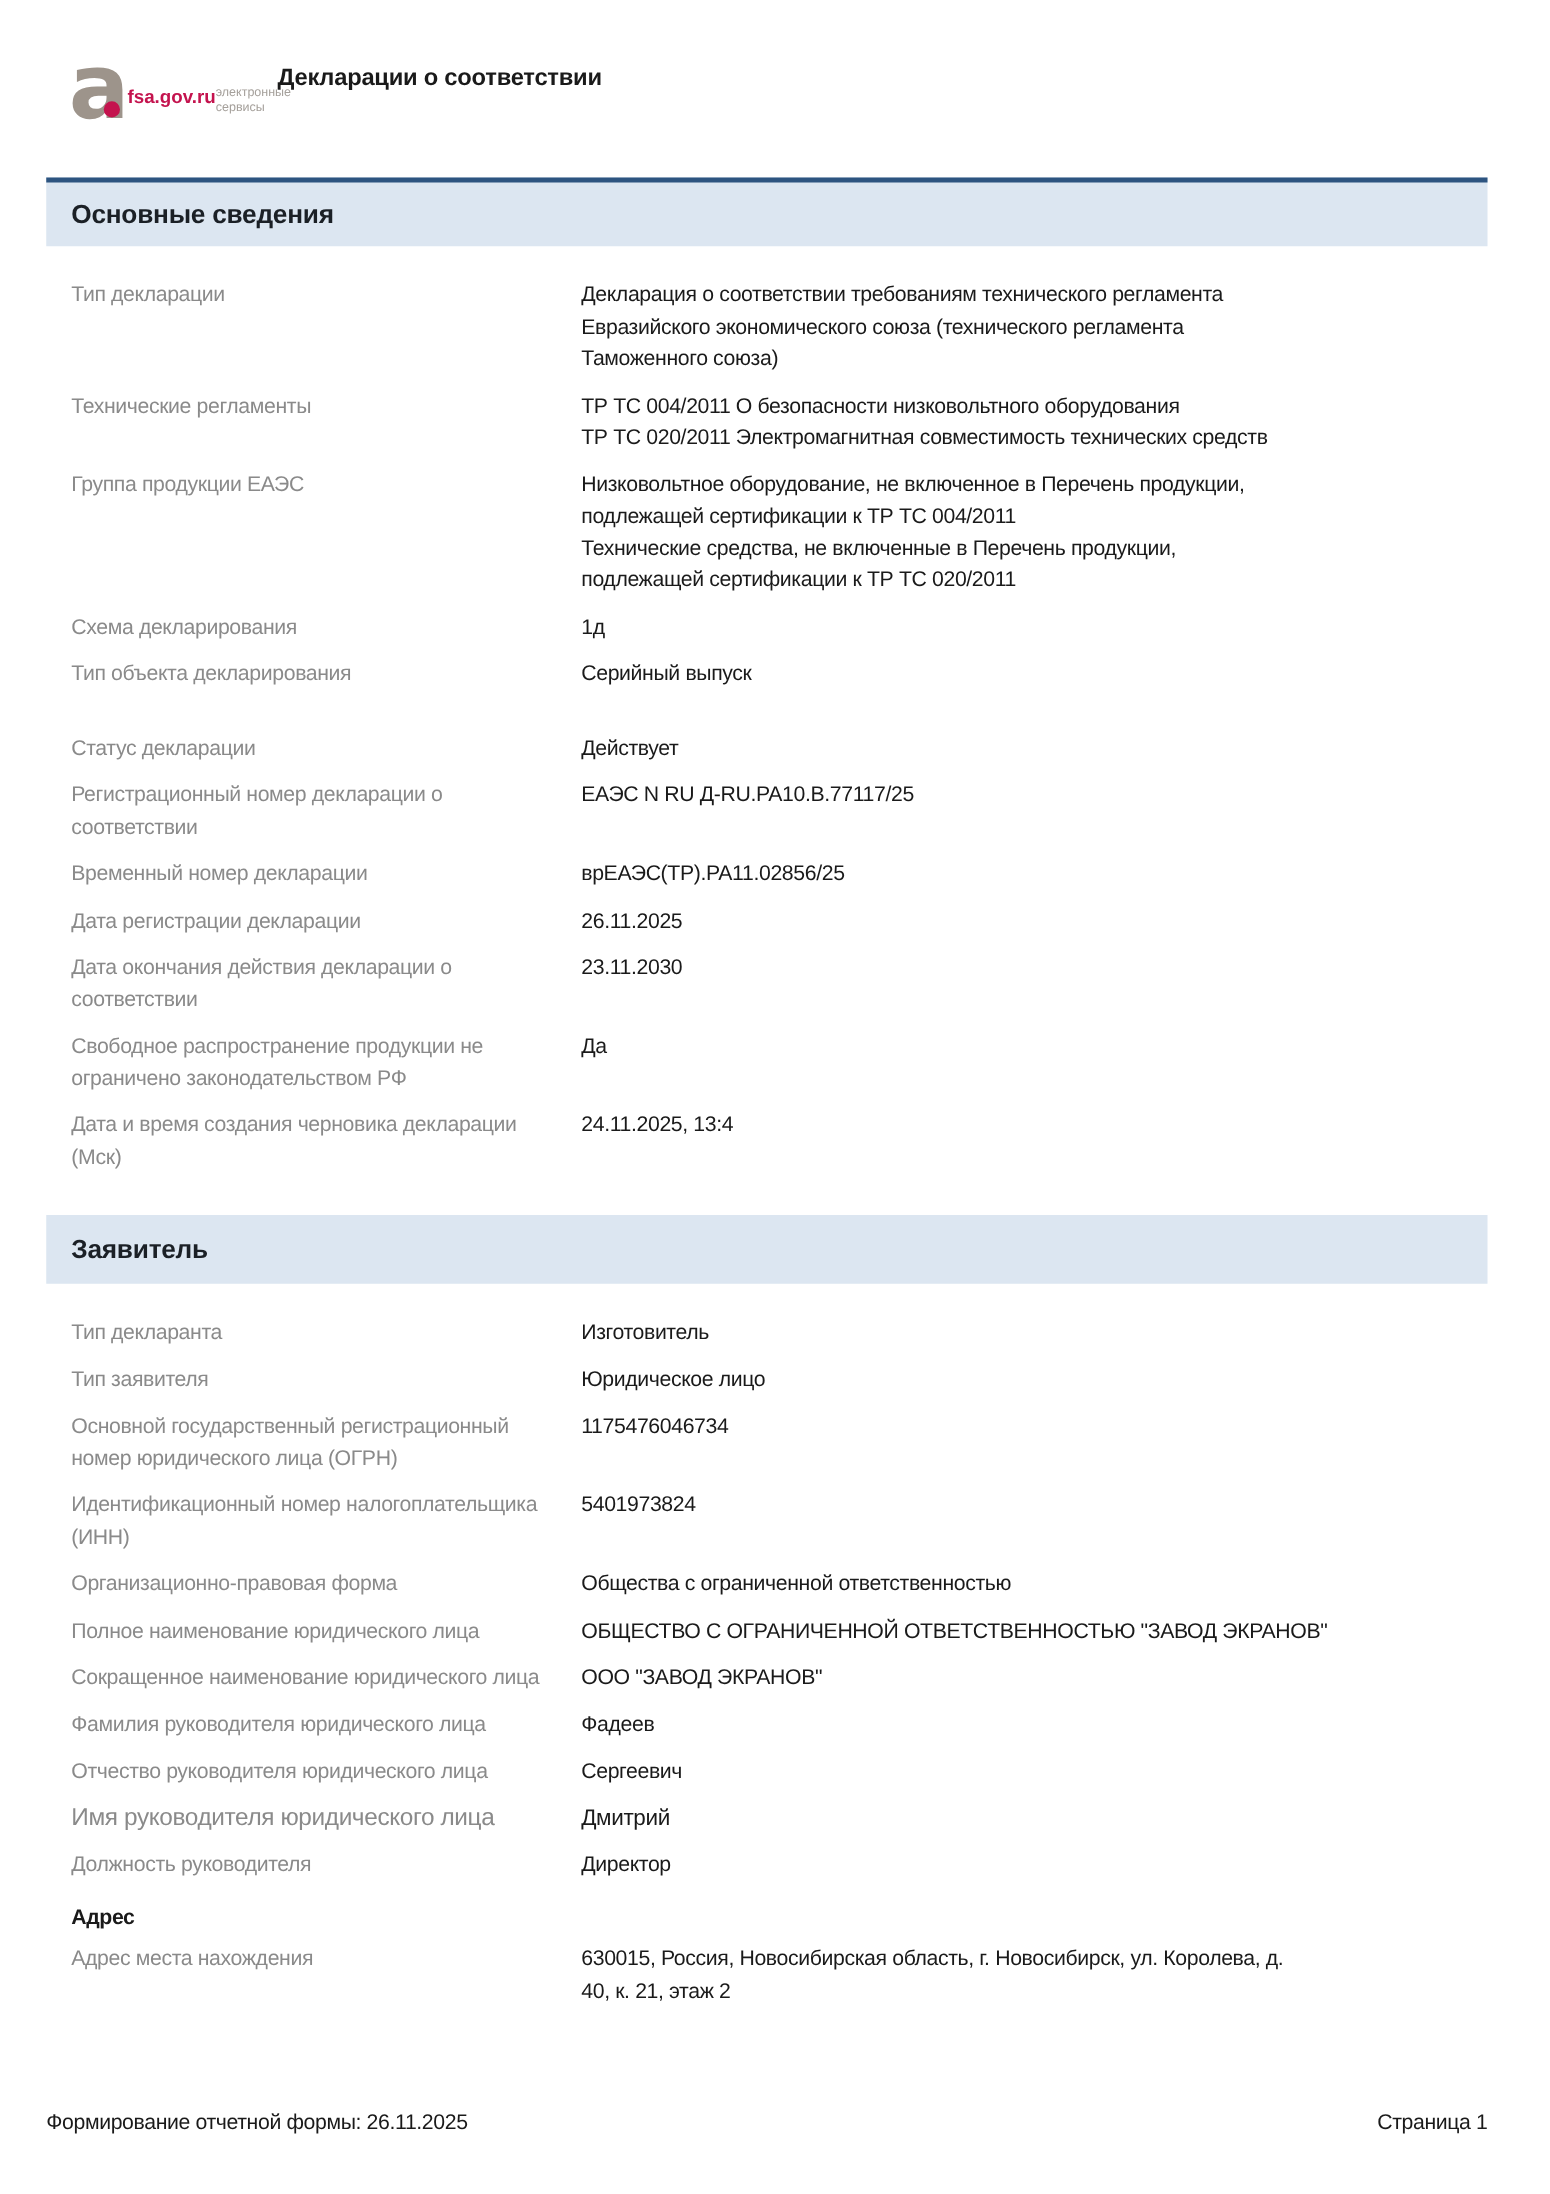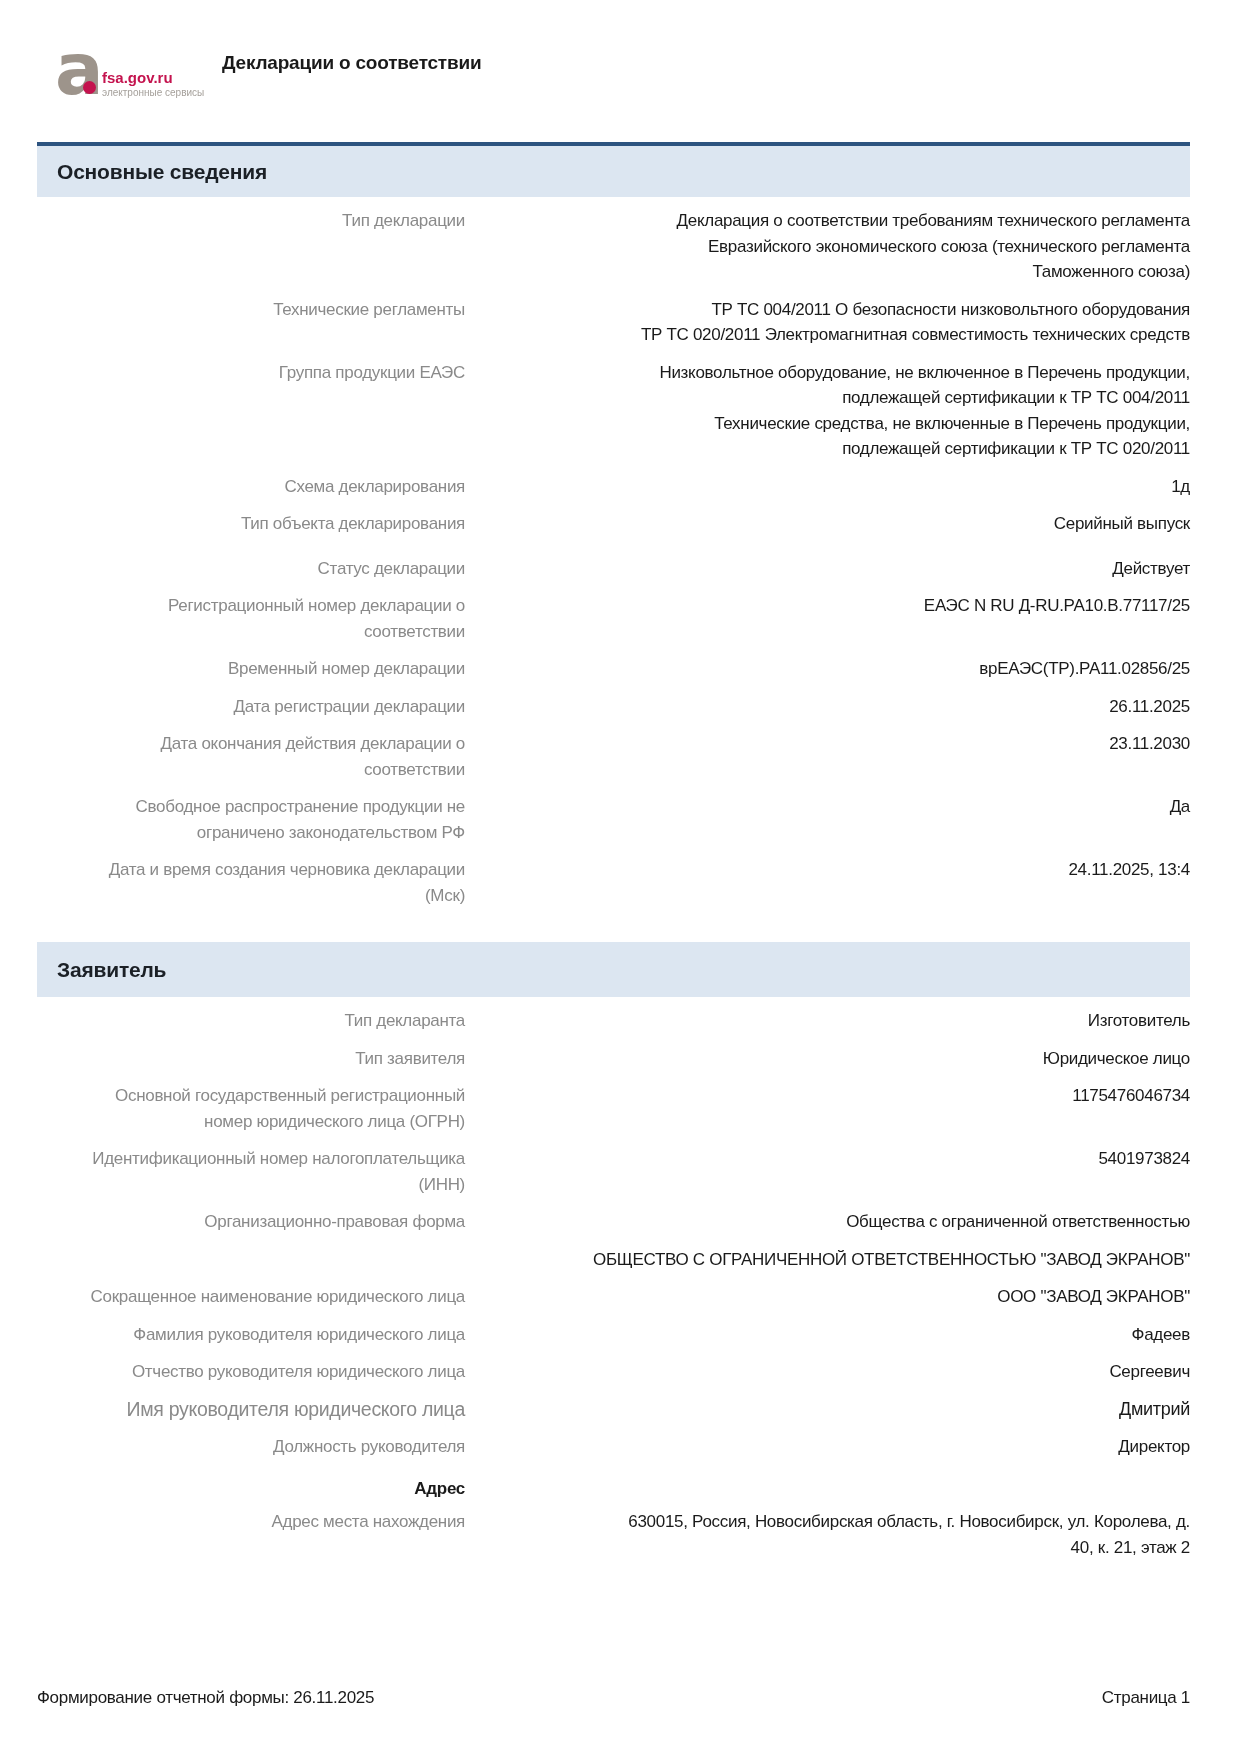--- a/index.html
+++ b/index.html
@@ -29,42 +29,42 @@
     position:absolute;left:0;top:-7px;
     font-family:"DejaVu Sans",sans-serif;
     font-weight:700;font-size:72px;line-height:72px;
     color:var(--logo-grey);
   }
   .logo-dot{
     position:absolute;left:28px;top:41px;
     width:13px;height:13px;border-radius:50%;
     background:var(--brand-red);
   }
-  .logo-text{position:absolute;left:47px;top:29px;display:flex;flex-direction:column;}
+  .logo-text{position:absolute;left:47px;top:29px;display:flex;flex-direction:row;}
   .brand{font-size:15px;font-weight:700;color:var(--brand-red);line-height:18px;}
   .tagline{font-size:10px;color:var(--tagline-grey);line-height:12px;}
   .page-title{
     position:absolute;left:222px;top:52px;margin:0;
     font-size:19px;font-weight:700;color:var(--text-dark);
     letter-spacing:-0.2px;
   }
   
   .content{padding:0 50px 0 37px;}
   .section-header{
     background:var(--section-bar-bg);
     height:55px;
     display:flex;align-items:center;
     padding-left:20px;
     margin-top:26px;
   }
   .section.top-border .section-header{border-top:4px solid var(--section-bar-border);}
   .section-title{
     margin:0;font-size:21px;font-weight:700;color:#1b2026;letter-spacing:-0.2px;
   }
-  .rows{padding:5px 0 2px;text-align:right;}
+  .rows{padding:20px 0 2px;}
   .row{display:flex;padding:6px 0 6px 20px;}
   .label{
     flex:0 0 408px;
     color:var(--label-grey);
   }
   .value{flex:1;color:var(--text-dark);}
   .label,.value{
     font-size:17px;line-height:25.5px;letter-spacing:-0.3px;
     white-space:pre-line;
   }
@@ -205,20 +205,21 @@
 (ИНН)</div>
     <div class="value">5401973824</div>
   </div>
 
   <div class="row">
     <div class="label">Организационно-правовая форма</div>
     <div class="value">Общества с ограниченной ответственностью</div>
   </div>
 
   <div class="row">
+    <div class="label">Полное наименование юридического лица</div>
     <div class="value">ОБЩЕСТВО С ОГРАНИЧЕННОЙ ОТВЕТСТВЕННОСТЬЮ "ЗАВОД ЭКРАНОВ"</div>
   </div>
 
   <div class="row">
     <div class="label">Сокращенное наименование юридического лица</div>
     <div class="value">ООО "ЗАВОД ЭКРАНОВ"</div>
   </div>
 
   <div class="row">
     <div class="label">Фамилия руководителя юридического лица</div>

